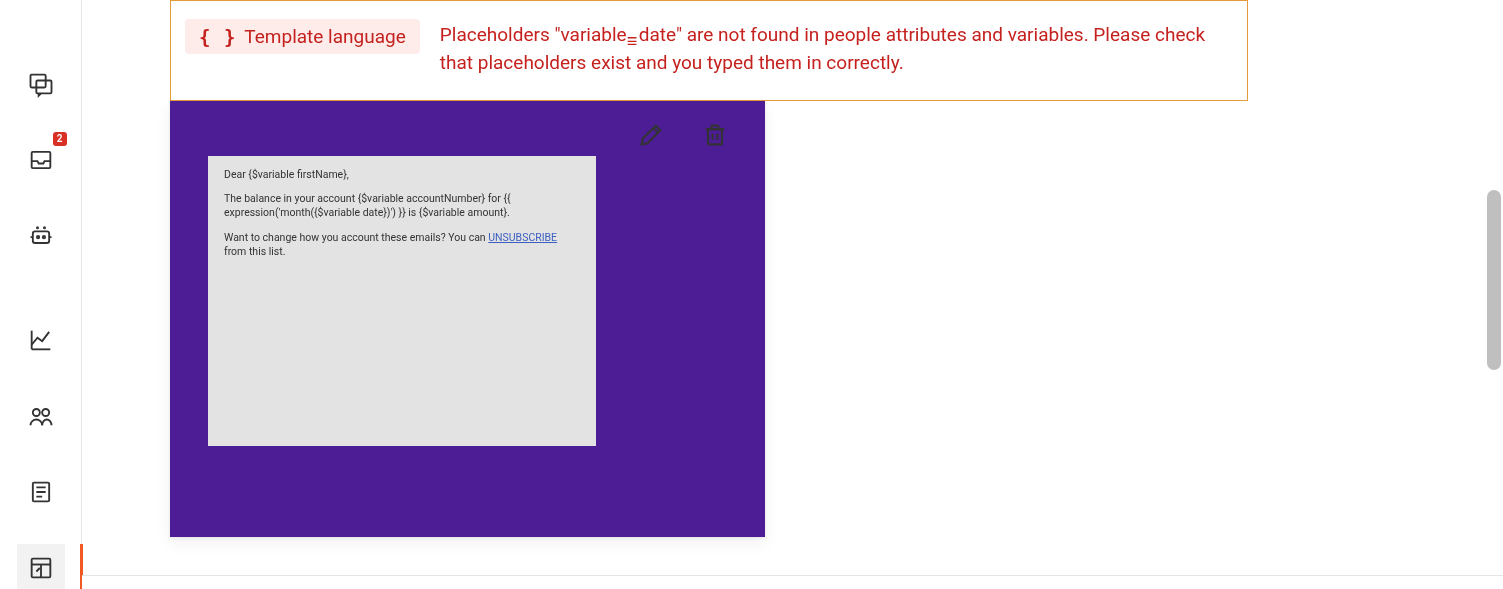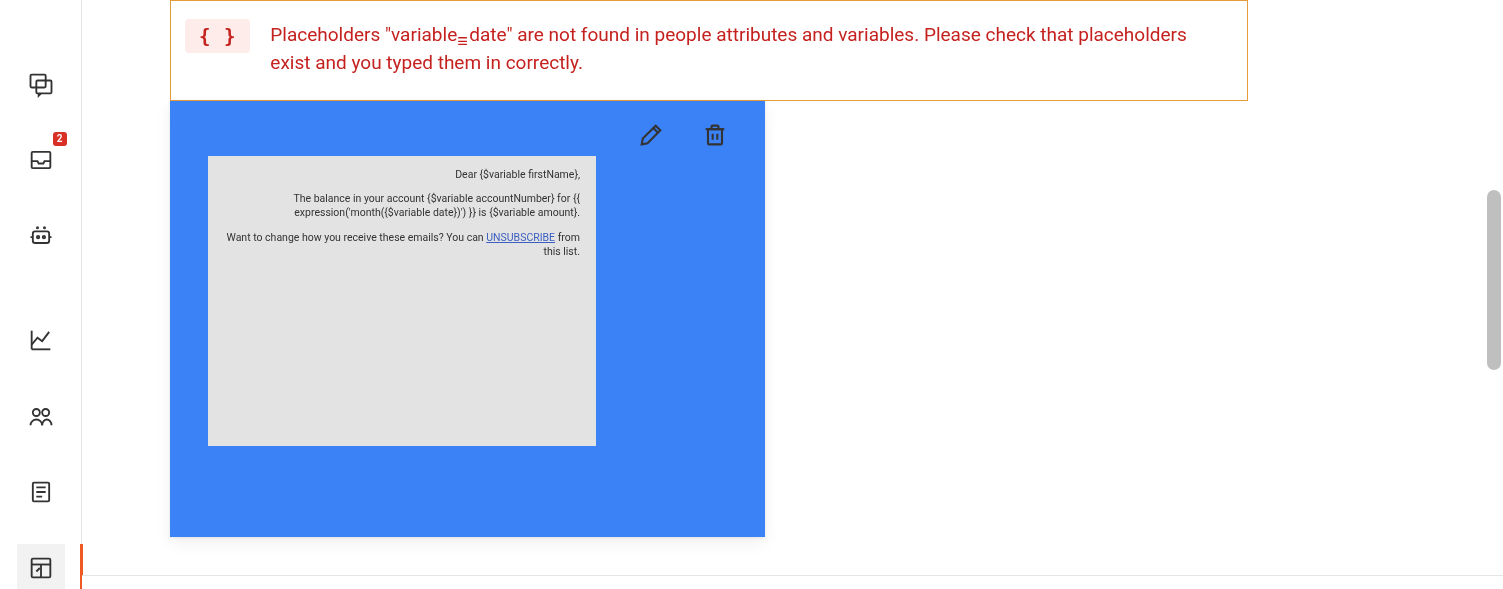--- a/index.html
+++ b/index.html
@@ -88,24 +88,23 @@
     font-size: 19px;
     line-height: 1.45;
     padding-top: 2px;
   }
   .warn-text .special { display:inline-block; vertical-align: middle; width: 12px; height: 14px;}
   .warn-text .special::before { content:"\2261"; font-size:18px; color:#c5221f; position:relative; top:-2px;}
   .card {
     width: 595px;
     height: 436px;
     margin-top: 0;
-    background: #3b82f6;
+    background: #4c1d95;
     box-shadow: 0 1px 3px rgba(0,0,0,0.08), 0 6px 16px rgba(0,0,0,0.06);
     position: relative;
-    text-align: right;
   }
   .card-toolbar {
     position: absolute;
     top: 20px;
     right: 36px;
     display: flex;
     gap: 36px;
   }
   .tb-btn { width: 28px; height: 28px; cursor: pointer; color:#333;}
   .tb-btn svg { width: 100%; height: 100%; stroke: #333; fill: none; stroke-width: 1.8; }
@@ -206,20 +205,21 @@
       </div>
     </div>
     <div class="side-spacer"></div>
 
   </div>
 
   <div class="main">
     <div class="warn-box">
       <span class="tpl-chip">
         <span class="braces">{ }</span>
+        <span>Template language</span>
       </span>
       <div class="warn-text">
         <span>Placeholders "variable</span><span class="special"></span><span>date" are not found in people attributes and variables. Please check that placeholders exist and you typed them in correctly.</span>
       </div>
     </div>
 
     <div class="card">
       <div class="card-toolbar">
         <div class="tb-btn">
           <svg viewBox="0 0 24 24">
@@ -233,21 +233,21 @@
               <rect x="6" y="7" width="12" height="13" rx="1"></rect>
               <path d="M10 11v5M14 11v5"></path>
               <path d="M9 7V5a1 1 0 011-1h4a1 1 0 011 1v2"></path>
             </svg>
         </div>
       </div>
       <div class="preview">
         <p>Dear {$variable  firstName},</p>
         <p>The balance in your account {$variable  accountNumber} for {{ expression('month({$variable  date})') }} is {$variable  amount}.</p>
         <p>
-          <span>Want to change how you receive these emails? You can </span><a href="#">UNSUBSCRIBE</a><span> from this list.</span>
+          <span>Want to change how you account these emails? You can </span><a href="#">UNSUBSCRIBE</a><span> from this list.</span>
         </p>
       </div>
     </div>
   </div>
 
   <div class="scrollbar"></div>
   <div class="footer-edge"></div>
 </div>
 
 </body></html>

